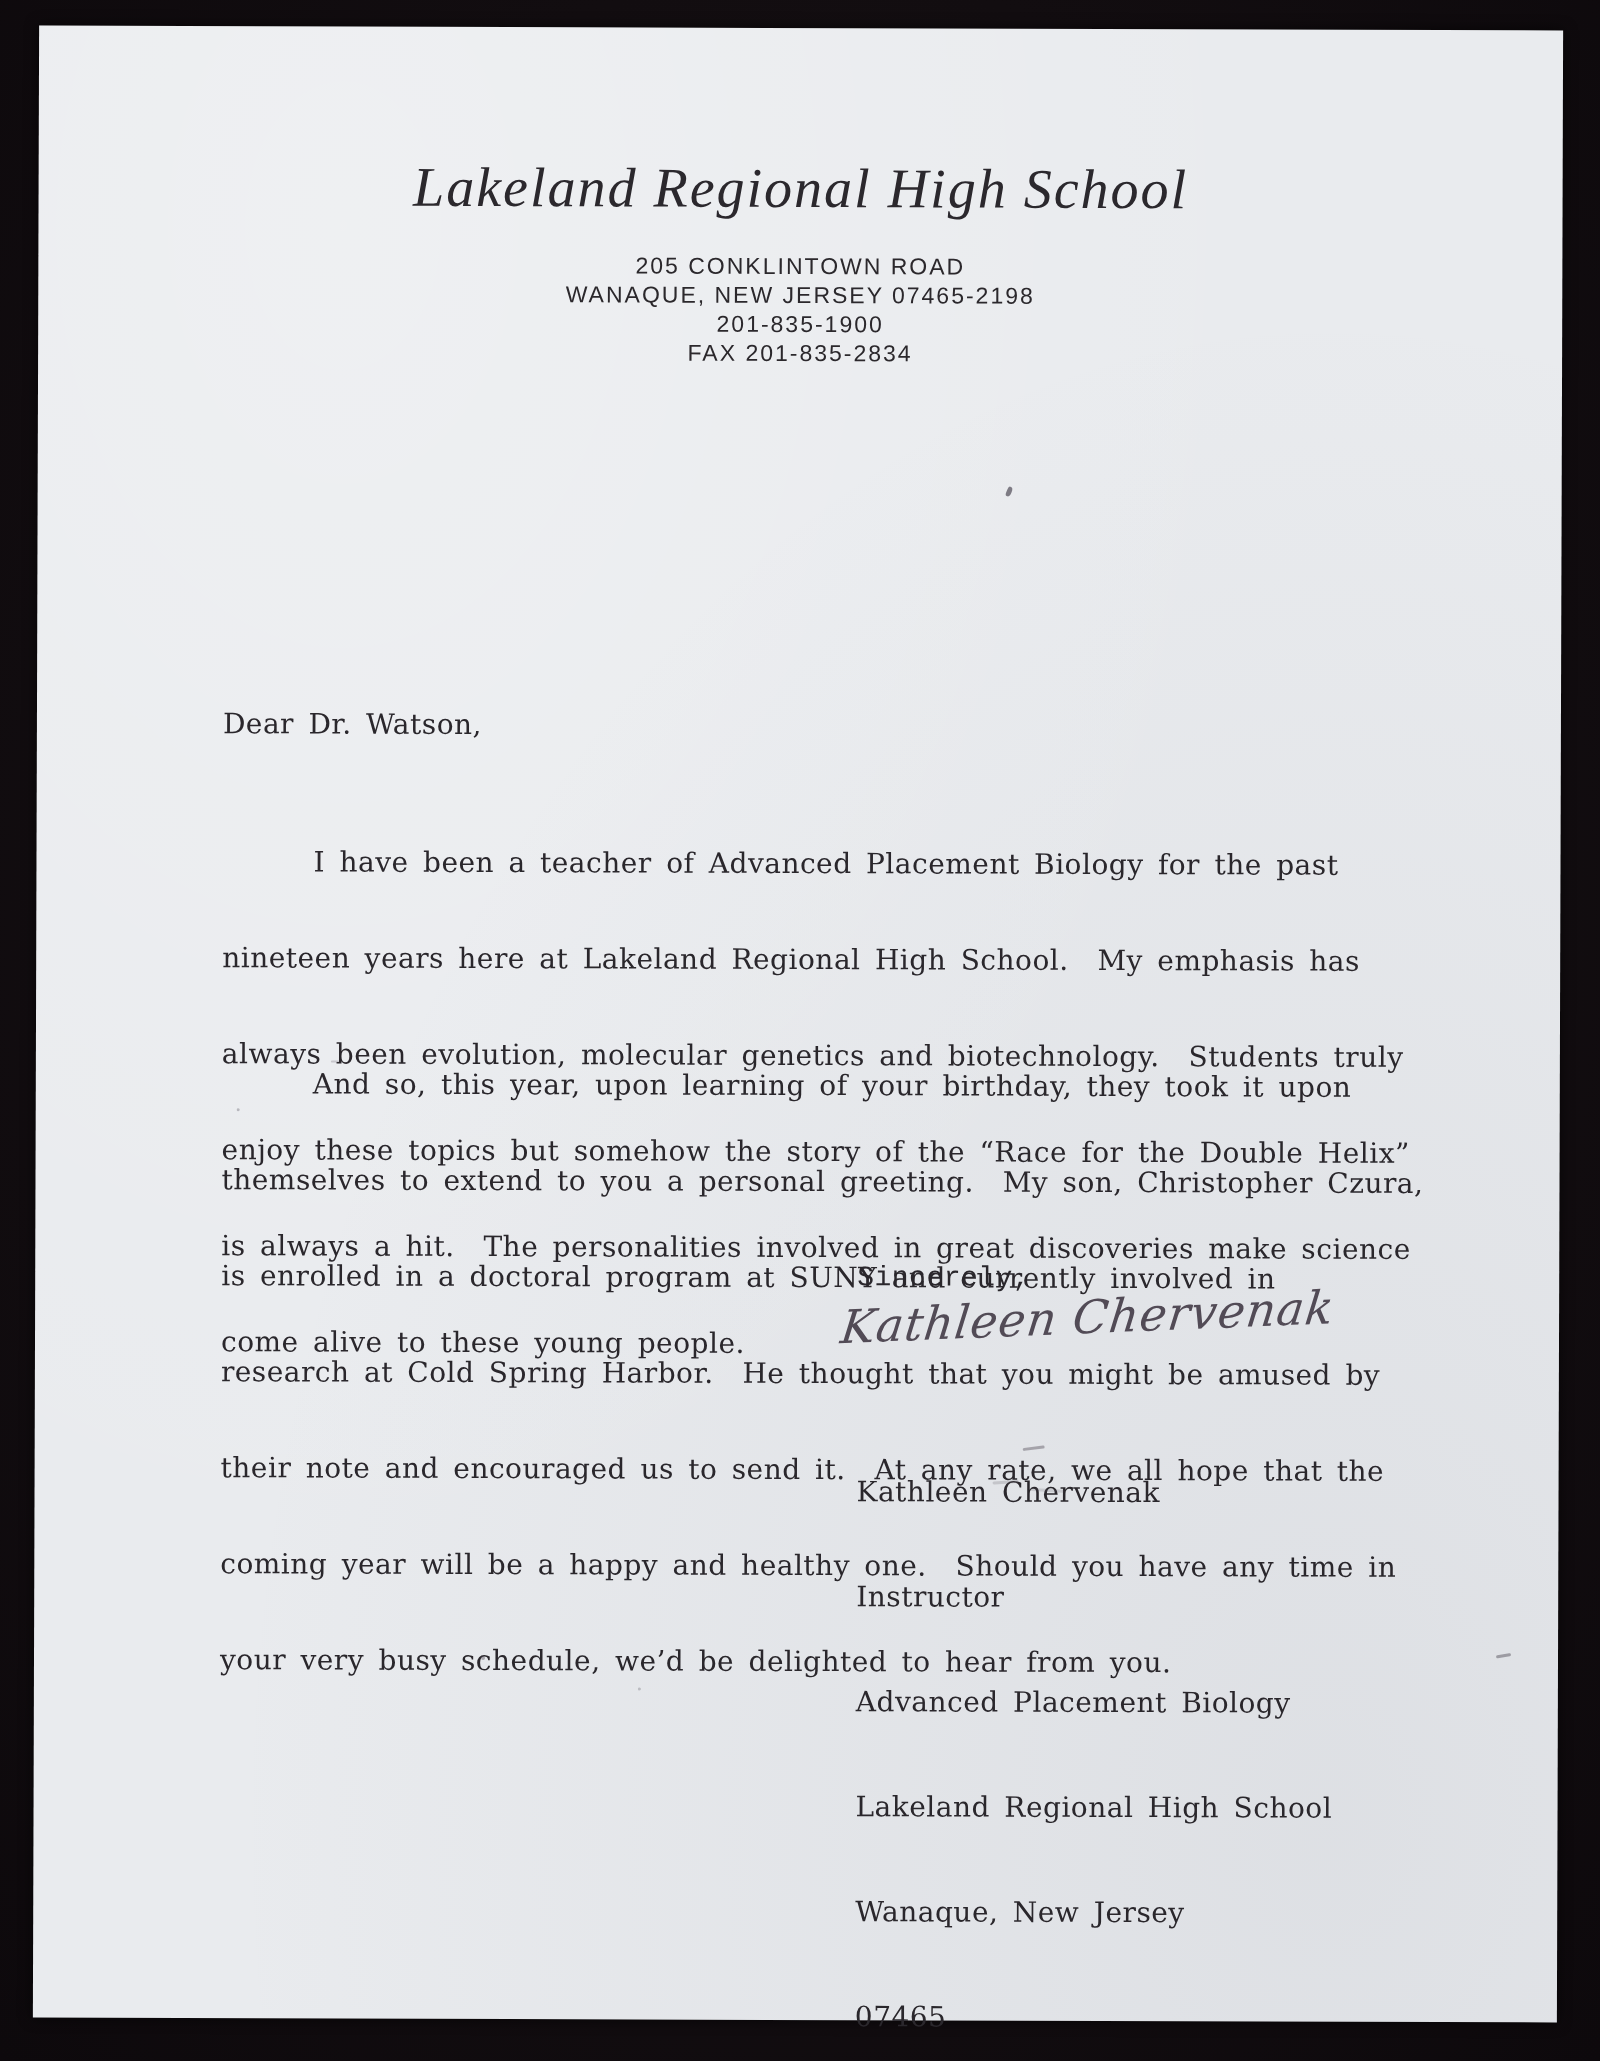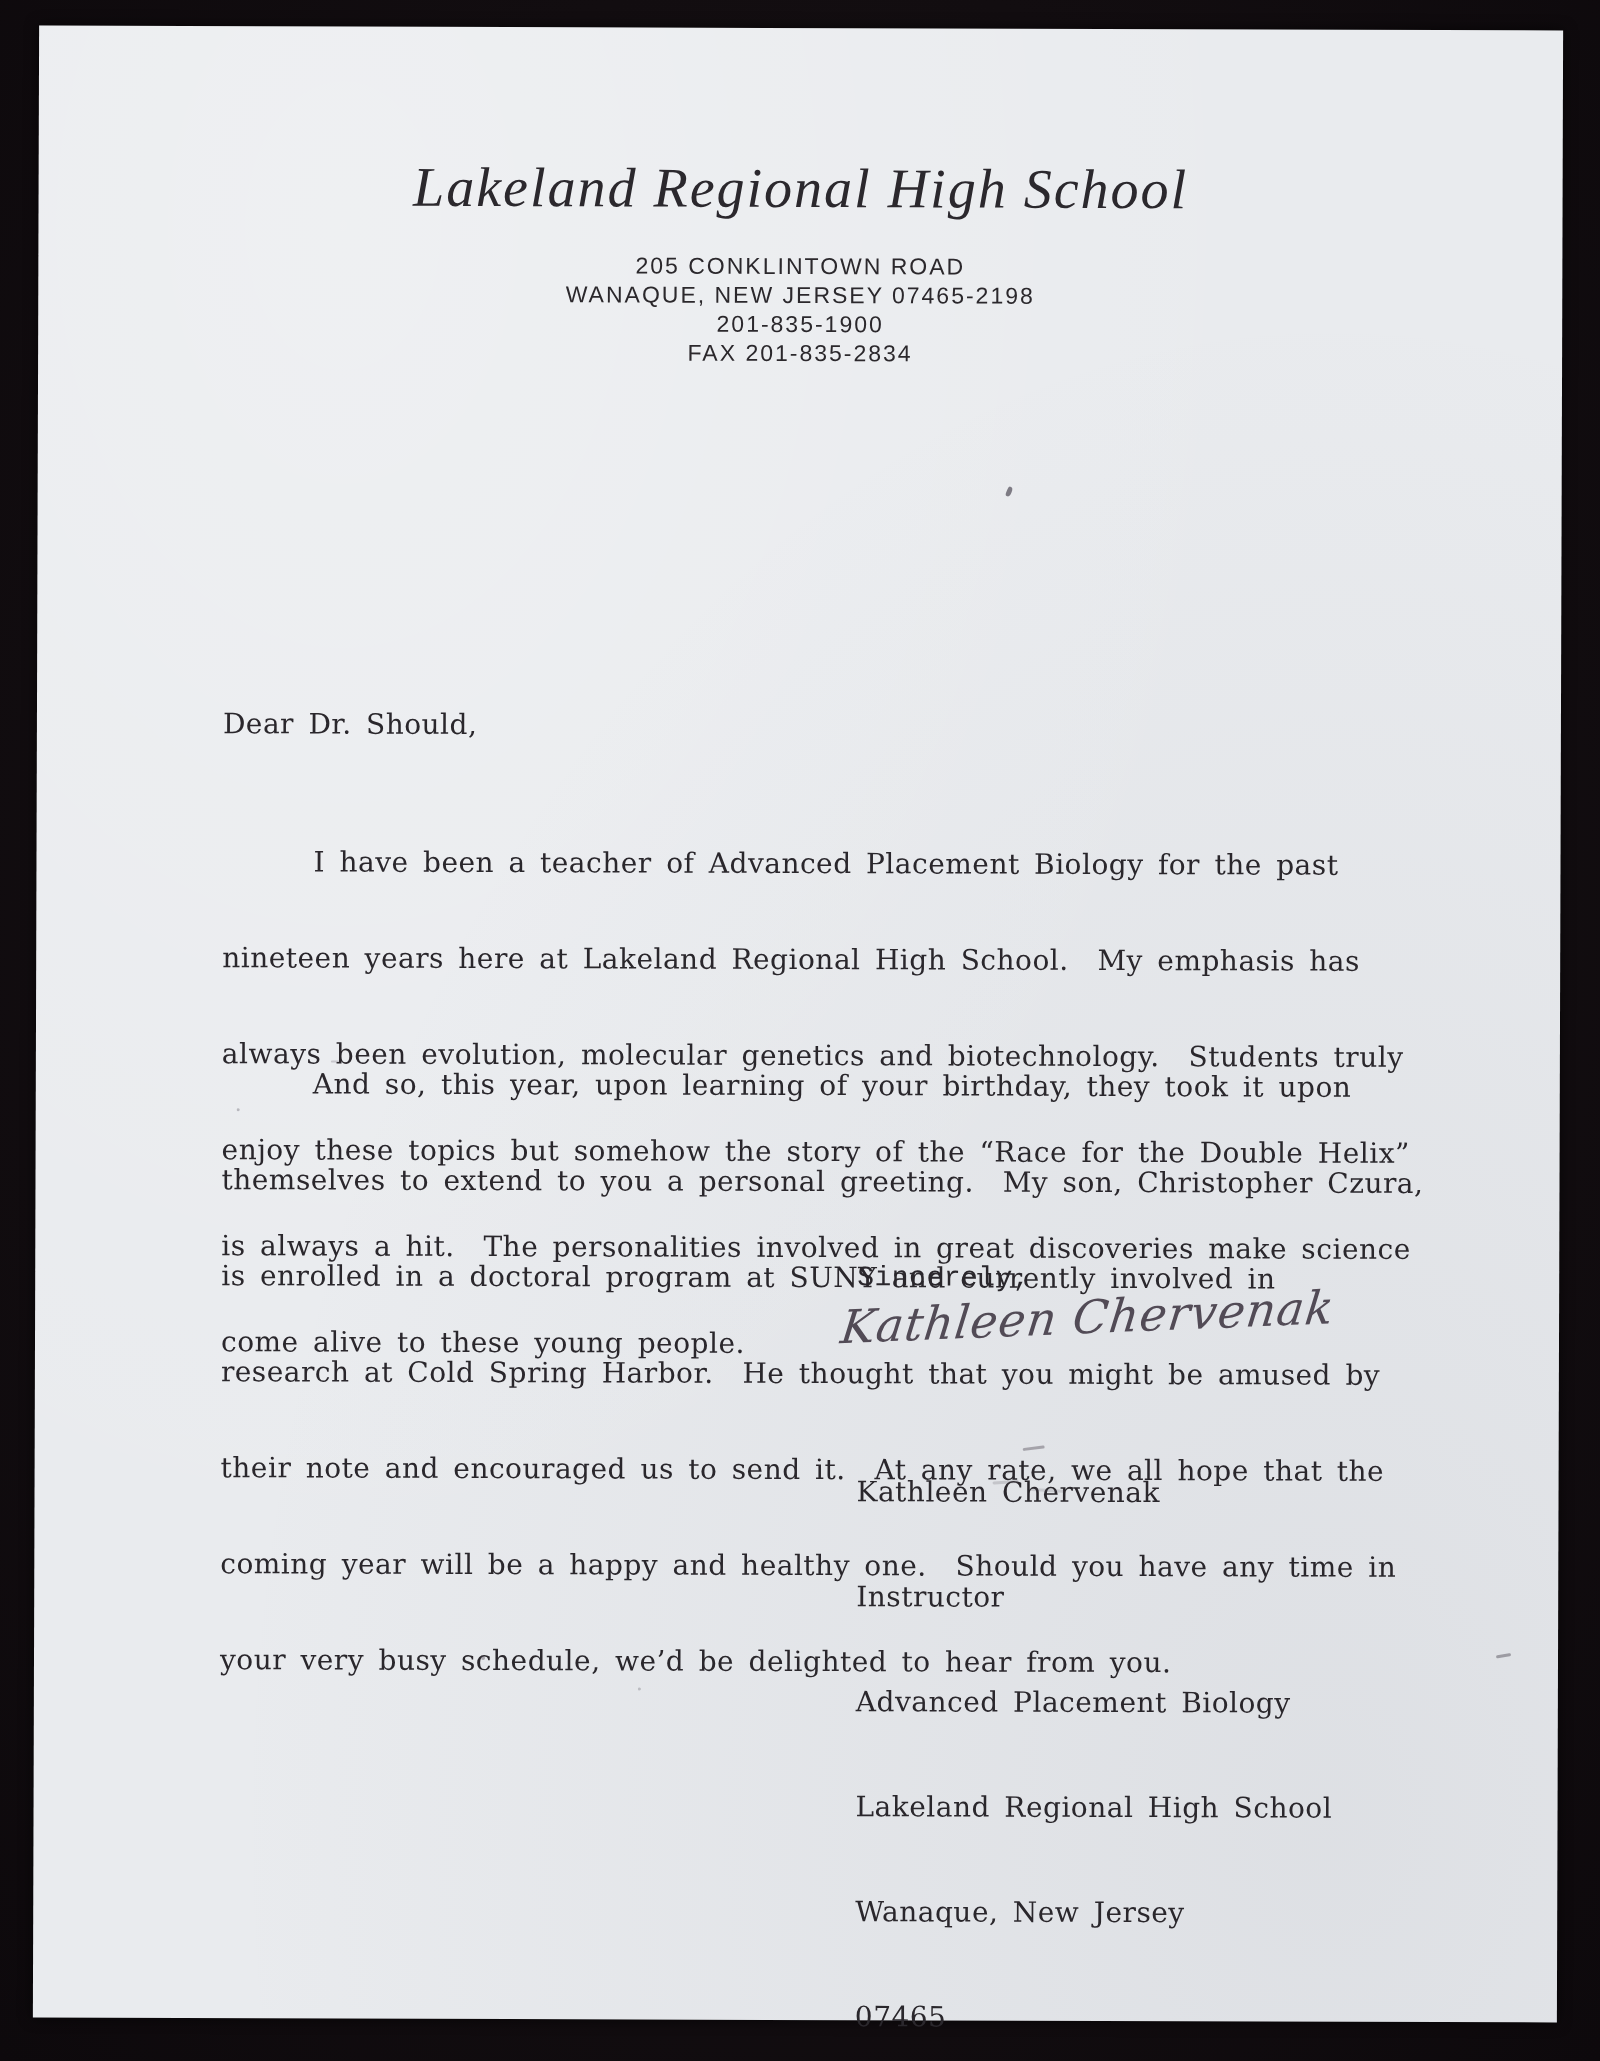--- a/index.html
+++ b/index.html
@@ -89,21 +89,21 @@
     <div class="letterhead">
       <div class="school-name">Lakeland Regional High School</div>
       <div class="school-address">
         <div>205 CONKLINTOWN ROAD</div>
         <div>WANAQUE, NEW JERSEY 07465-2198</div>
         <div>201-835-1900</div>
         <div>FAX 201-835-2834</div>
       </div>
     </div>
 
-    <div class="typed salutation">Dear Dr. Should,</div>
+    <div class="typed salutation">Dear Dr. Watson,</div>
 
     <div class="typed para1">
       <div class="indent">I have been a teacher of Advanced Placement Biology for the past</div>
       <div>nineteen years here at Lakeland Regional High School.  My emphasis has</div>
       <div>always been evolution, molecular genetics and biotechnology.  Students truly</div>
       <div>enjoy these topics but somehow the story of the “Race for the Double Helix”</div>
       <div>is always a hit.  The personalities involved in great discoveries make science</div>
       <div>come alive to these young people.</div>
     </div>
 

